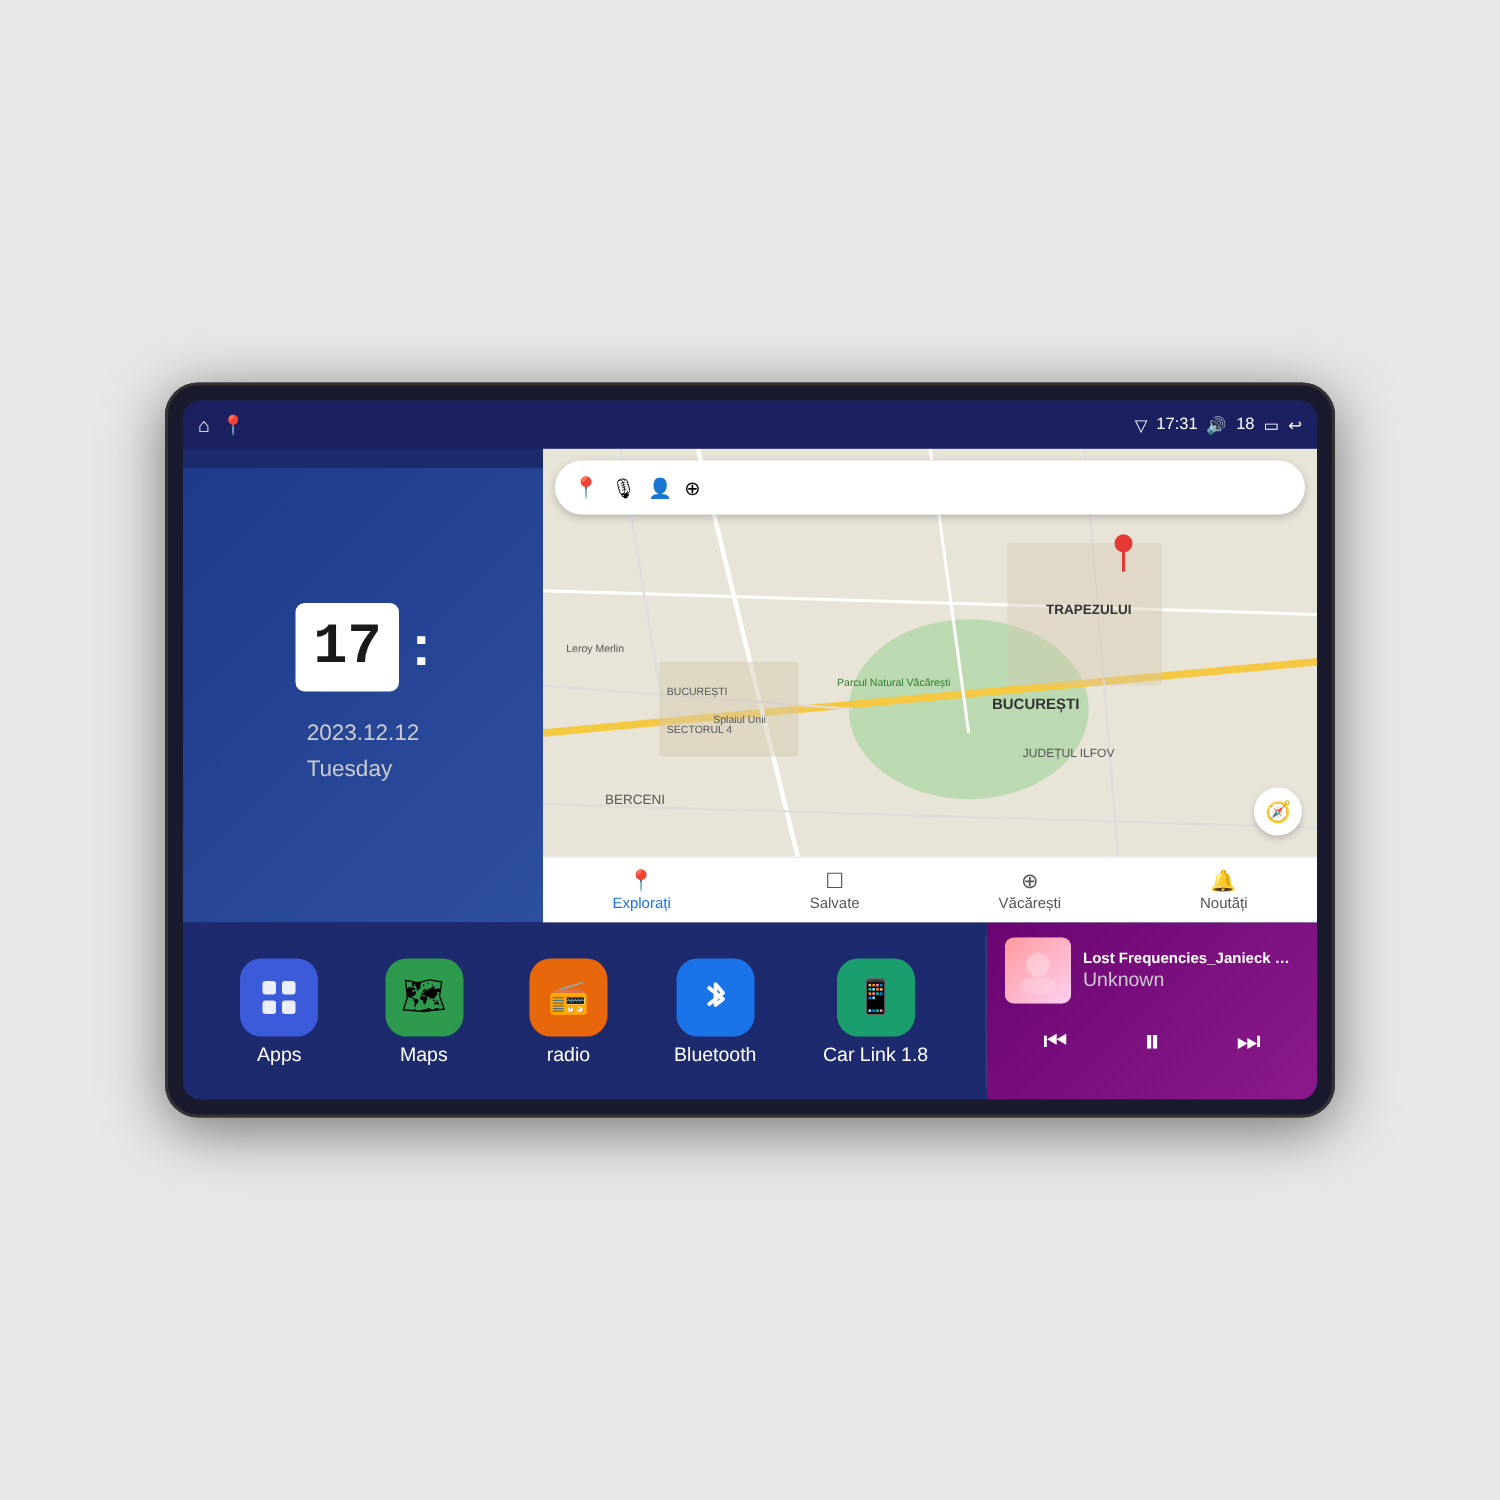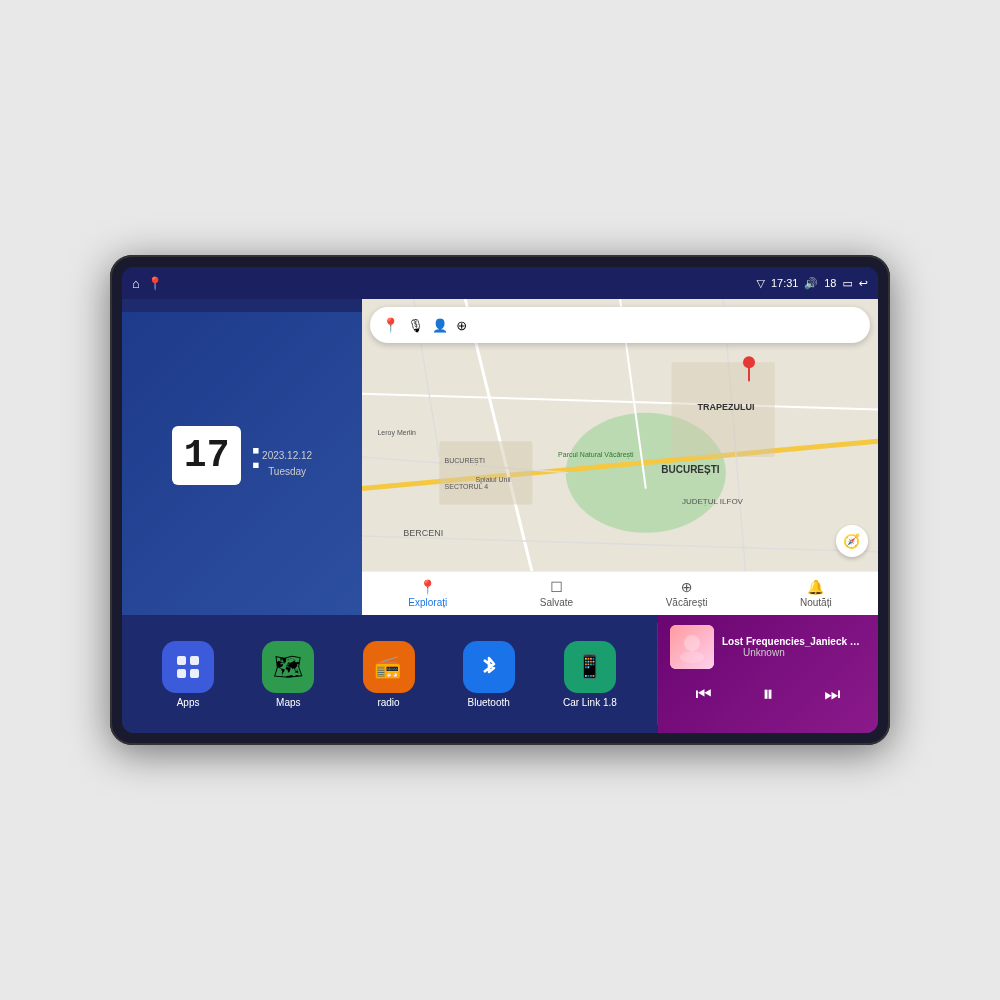--- a/index.html
+++ b/index.html
@@ -55,21 +55,21 @@
       display: flex;
       overflow: hidden;
     }
 
     
     .clock-widget {
       width: 240px;
       background: linear-gradient(135deg, #1e3a8a, #2d4fa0);
       padding: 12px;
       display: flex;
-      flex-direction: row;
+      flex-direction: column;
       align-items: center;
       justify-content: center;
       flex-shrink: 0;
       margin-top: 13px;
     }
 
     .clock-display {
       display: flex;
       gap: 8px;
       margin-bottom: 16px;
@@ -90,22 +90,21 @@
     .clock-colon {
       color: white;
       font-size: 38px;
       font-weight: bold;
       display: flex;
       align-items: center;
     }
 
     .clock-date {
       color: #ccc;
-      font-size: 10px;
-      text-align: center;
+      font-size: 15px;
       line-height: 1.6;
     }
 
     
     .map-section {
       flex: 1;
       position: relative;
       overflow: hidden;
       background: #e8e0d0;
     }
@@ -204,21 +203,21 @@
 
     .app-icon-circle {
       width: 52px; height: 52px;
       border-radius: 14px;
       display: flex; align-items: center; justify-content: center;
       font-size: 22px;
     }
 
     .app-label {
       color: white;
-      font-size: 10px;
+      font-size: 13px;
       text-align: center;
     }
 
     
     .music-player {
       width: 220px;
       background: linear-gradient(135deg, #6a0572, #8b1a8b);
       display: flex;
       flex-direction: column;
       padding: 10px 12px;
@@ -236,21 +235,21 @@
       width: 44px; height: 44px;
       border-radius: 6px;
       background: linear-gradient(135deg, #ff9a9e, #fecfef);
       flex-shrink: 0;
       overflow: hidden;
       display: flex; align-items: center; justify-content: center;
     }
 
     .music-info { flex: 1; overflow: hidden; }
     .music-title { color: white; font-size: 10px; font-weight: bold; white-space: nowrap; overflow: hidden; text-overflow: ellipsis; }
-    .music-artist { color: #ccc; font-size: 10px; margin-left: 21px; }
+    .music-artist { color: #ccc; font-size: 13px; }
 
     .music-controls {
       display: flex;
       align-items: center;
       justify-content: space-around;
     }
 
     .music-btn {
       color: white;
       font-size: 18px;

